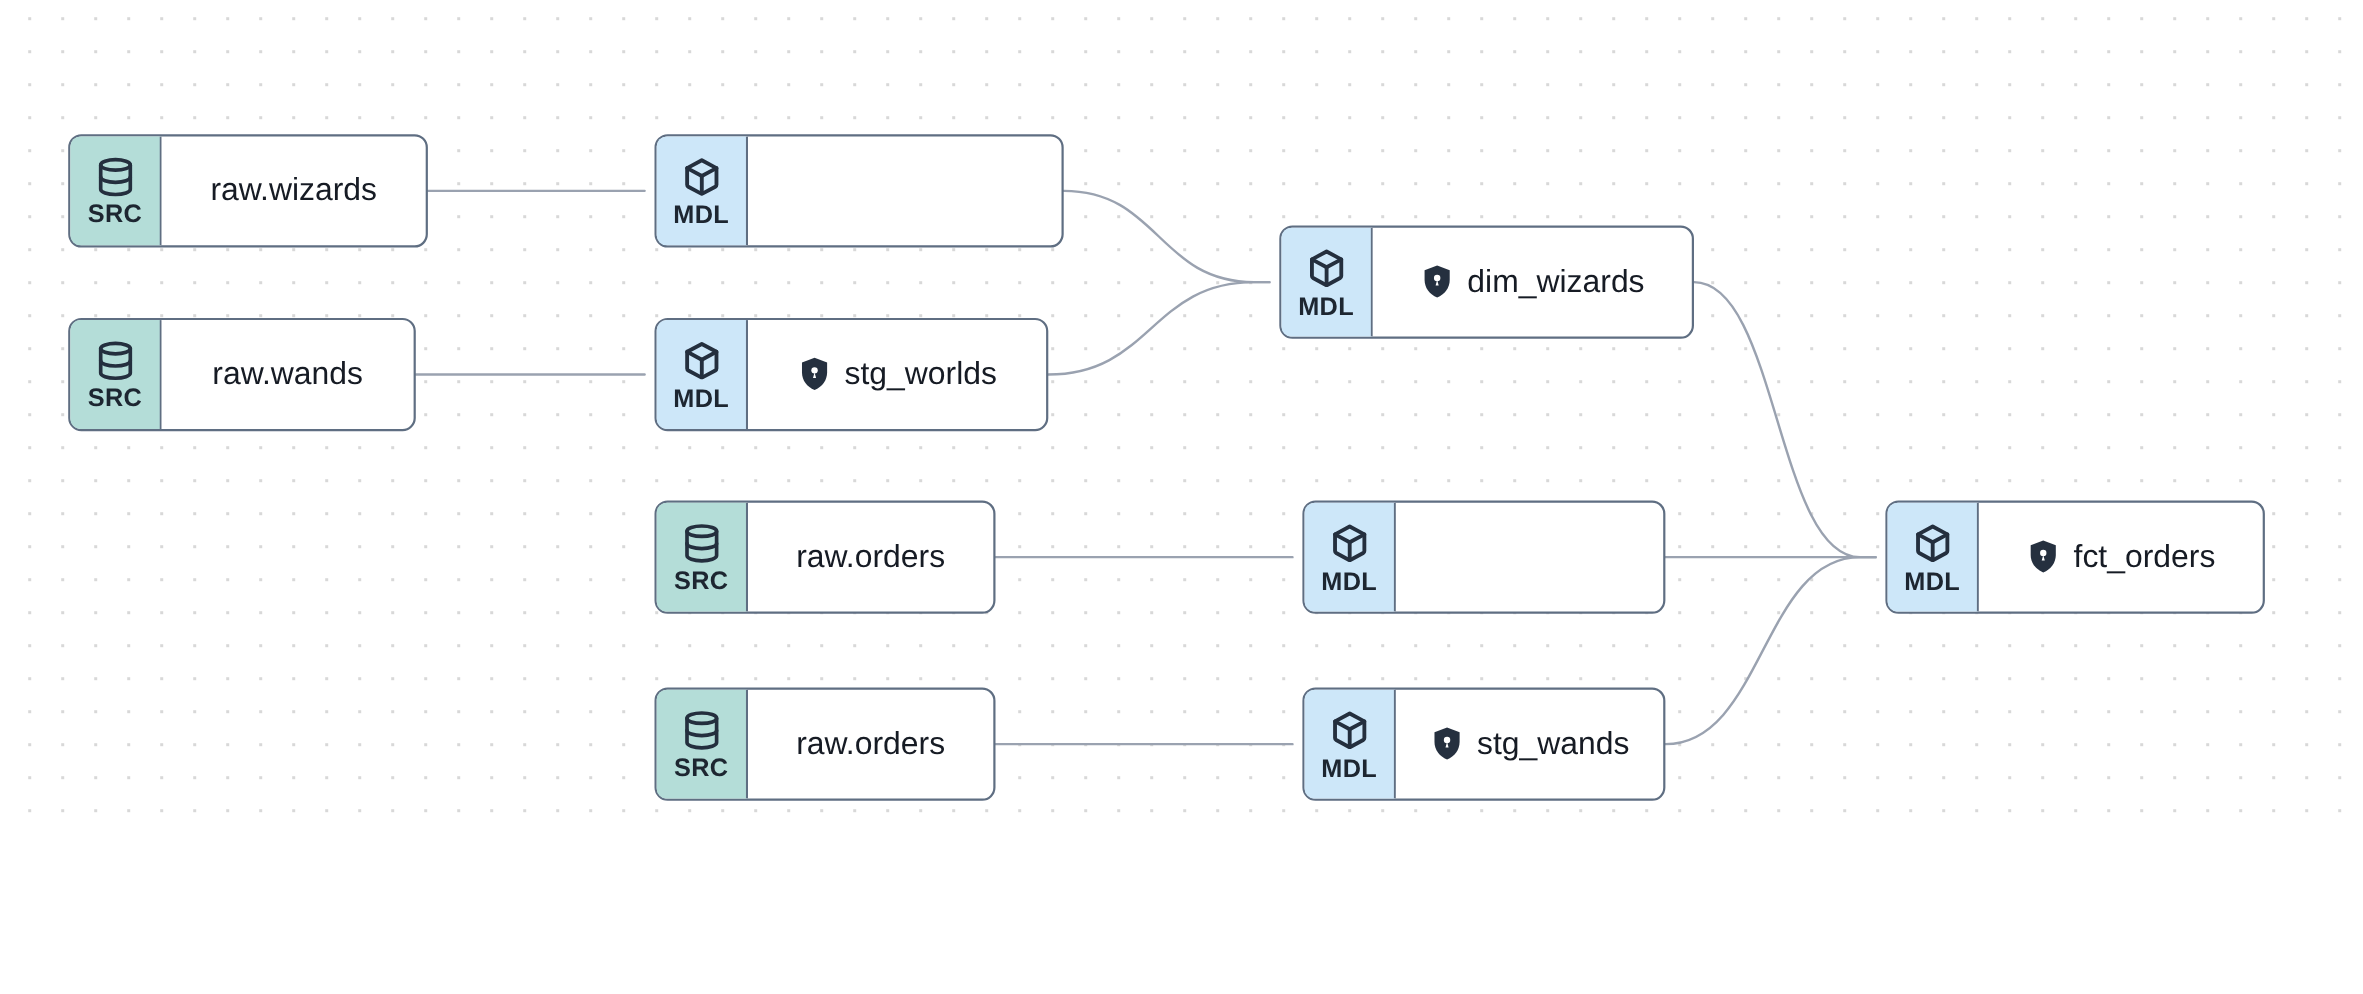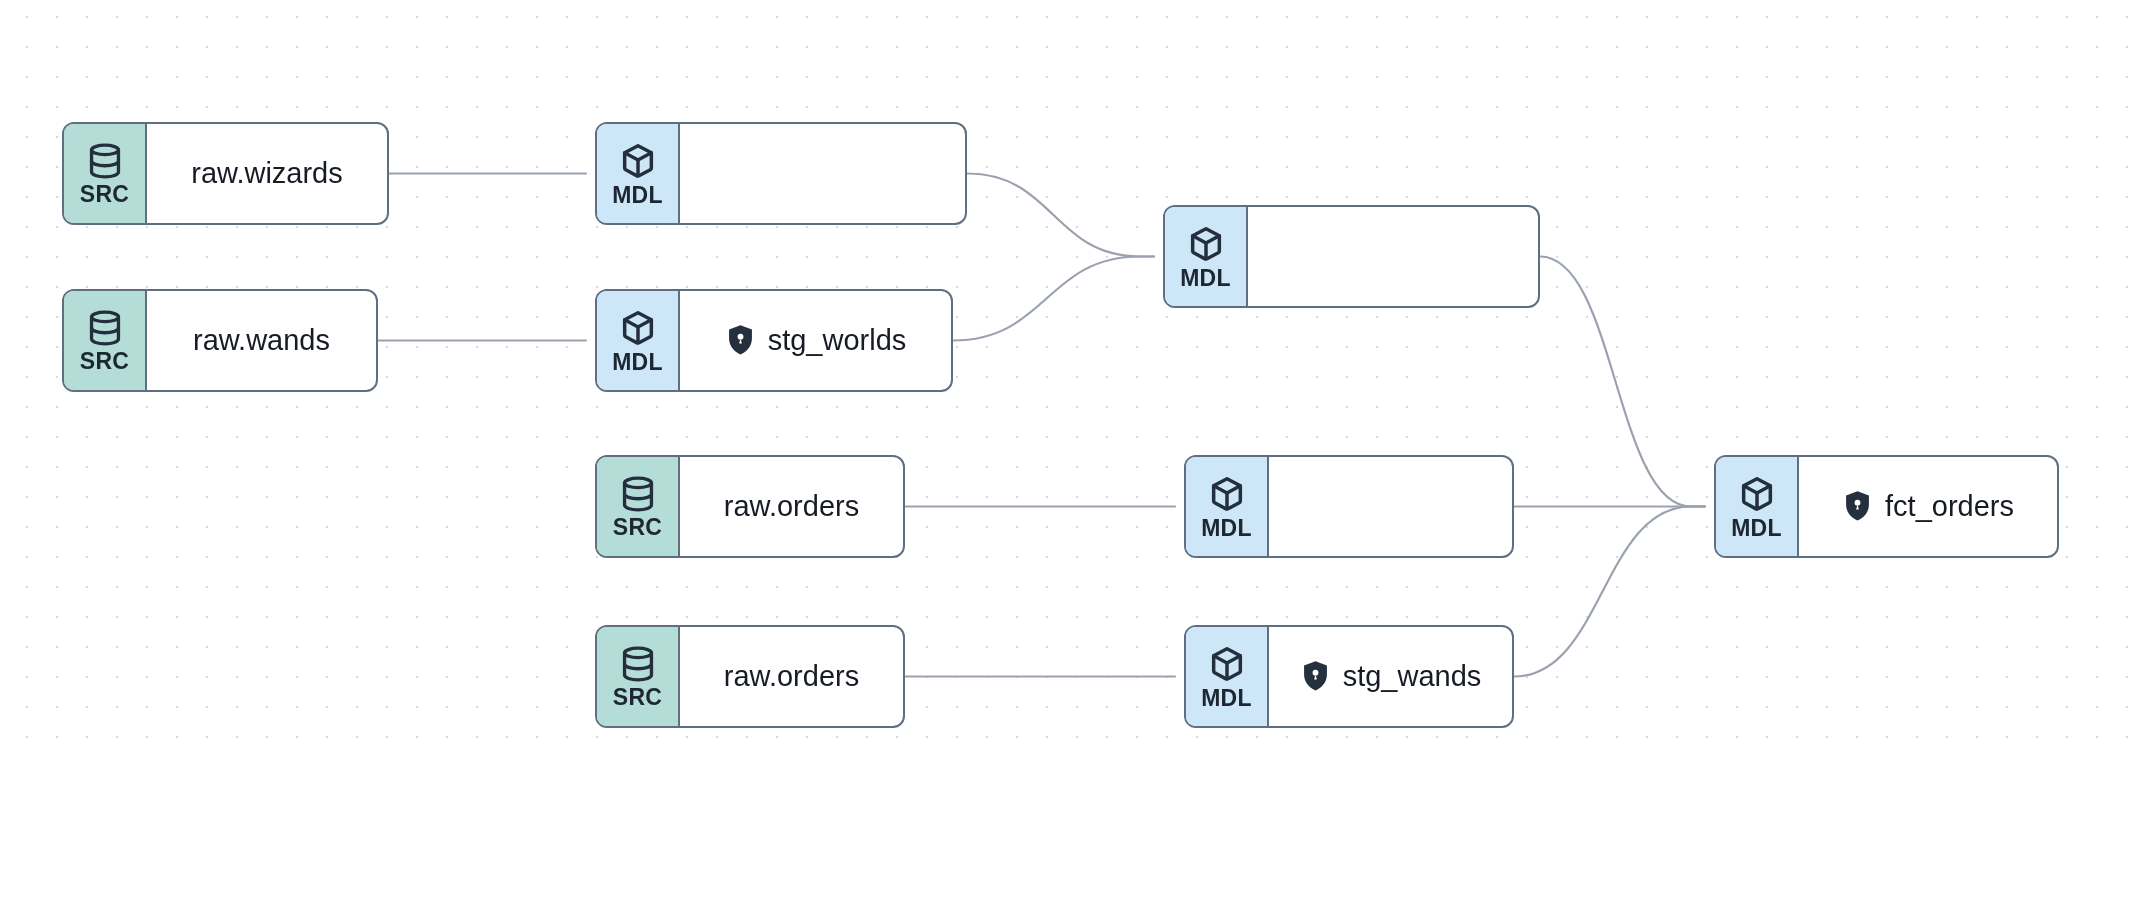--- a/index.html
+++ b/index.html
@@ -132,20 +132,30 @@
       <div class="badge mdl">
         <span>
           <svg width="40" height="40" viewBox="0 0 24 24" fill="none" stroke="#242f3e" stroke-width="2.1" stroke-linecap="round" stroke-linejoin="round">
             <path d="M12 2.8 20 7.1v9.1a1.2 1.2 0 0 1-.63 1.06L12.6 20.9a1.3 1.3 0 0 1-1.2 0l-6.77-3.64A1.2 1.2 0 0 1 4 16.2V7.1Z"></path>
             <path d="M4 7.1 12 11.4l8-4.3"></path>
             <path d="M12 11.4v9.4"></path>
           </svg>
         </span>
         <span class="type-label">MDL</span>
       </div>
+      <div class="body">
+        <span class="shield">
+          <svg width="31" height="33" viewBox="0 0 24 26" fill="none">
+            <path d="M12 1 21 4.4v7.1c0 5.6-3.6 10.3-9 12.5-5.4-2.2-9-6.9-9-12.5V4.4Z" fill="#25303f"></path>
+            <circle cx="12" cy="10" r="2.3" fill="#ffffff"></circle>
+            <path d="M12 11.4 10.9 15.4h2.2Z" fill="#ffffff"></path>
+          </svg>
+        </span>
+        <span class="node-label">dim_wizards</span>
+      </div>
     </div>
     <div class="node" style="left: 595px; top: 455px; width: 310px; height: 103px;">
       <div class="badge src">
         <span>
           <svg width="38" height="38" viewBox="0 0 24 24" fill="none" stroke="#242f3e" stroke-width="2.1" stroke-linecap="round" stroke-linejoin="round">
             <ellipse cx="12" cy="5" rx="8.5" ry="3"></ellipse>
             <path d="M3.5 5v14c0 1.66 3.8 3 8.5 3s8.5-1.34 8.5-3V5"></path>
             <path d="M3.5 12c0 1.66 3.8 3 8.5 3s8.5-1.34 8.5-3"></path>
           </svg>
         </span>

